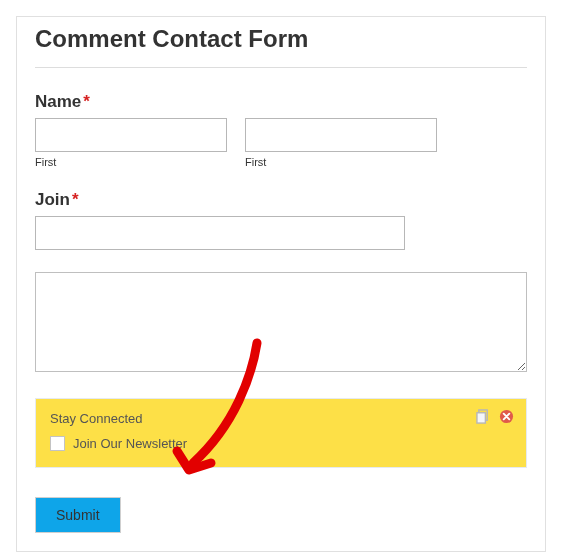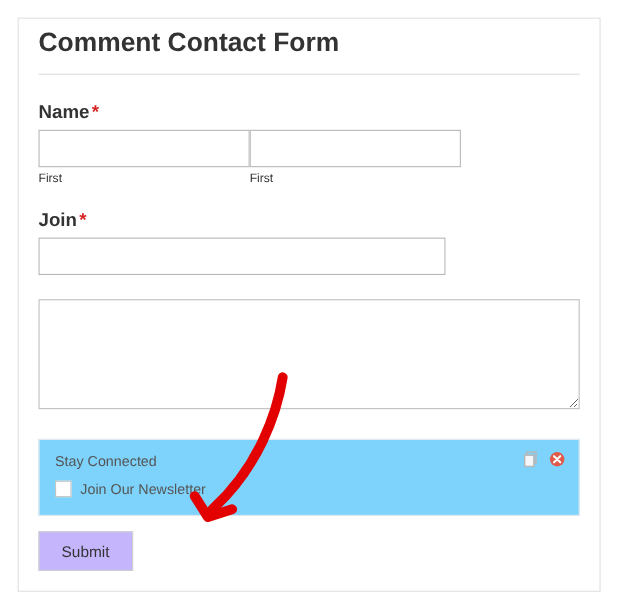--- a/index.html
+++ b/index.html
@@ -28,21 +28,21 @@
     margin: 0 0 24px;
   }
   .field-group { margin-bottom: 22px; }
   .field-label {
     font-size: 17px;
     font-weight: 700;
     color: #333;
     margin-bottom: 6px;
   }
   .req { color: #d62121; margin-left: 2px; }
-  .name-row { display: flex; }
+  .name-row { display: flex; gap: 18px; }
   .name-col { width: 192px; }
   .text-input {
     width: 100%;
     border: 1px solid #b7b7b7;
     height: 34px;
     padding: 4px 6px;
     font-size: 13px;
   }
   .sublabel {
     font-size: 11px;
@@ -53,21 +53,21 @@
   .textarea {
     width: 100%;
     height: 100px;
     border: 1px solid #bfbfbf;
     padding: 6px;
     font-family: inherit;
     font-size: 13px;
     resize: both;
   }
   .stay-connected {
-    background: #7dd3fc;
+    background: #fde047;
     border: 1px solid #e6eaef;
     padding: 12px 14px 16px;
     position: relative;
     margin-bottom: 14px;
   }
   .stay-title {
     font-size: 13px;
     color: #555;
     margin-bottom: 10px;
   }
@@ -89,26 +89,27 @@
   .panel-actions {
     position: absolute;
     top: 10px;
     right: 12px;
     display: flex;
     gap: 8px;
     align-items: center;
   }
   .panel-actions svg { display: block; }
   .submit-btn {
-    background: #c4b5fd;
+    background: #0ea5e9;
     border: 1px solid #cfcfcf;
     padding: 9px 20px;
     font-size: 14px;
     color: #333;
     cursor: pointer;
+    margin-top: 15px;
   }
   .arrow-overlay {
     position: absolute;
     top: 318px;
     left: 140px;
     pointer-events: none;
   }
 </style>
 </head>
 <body>

